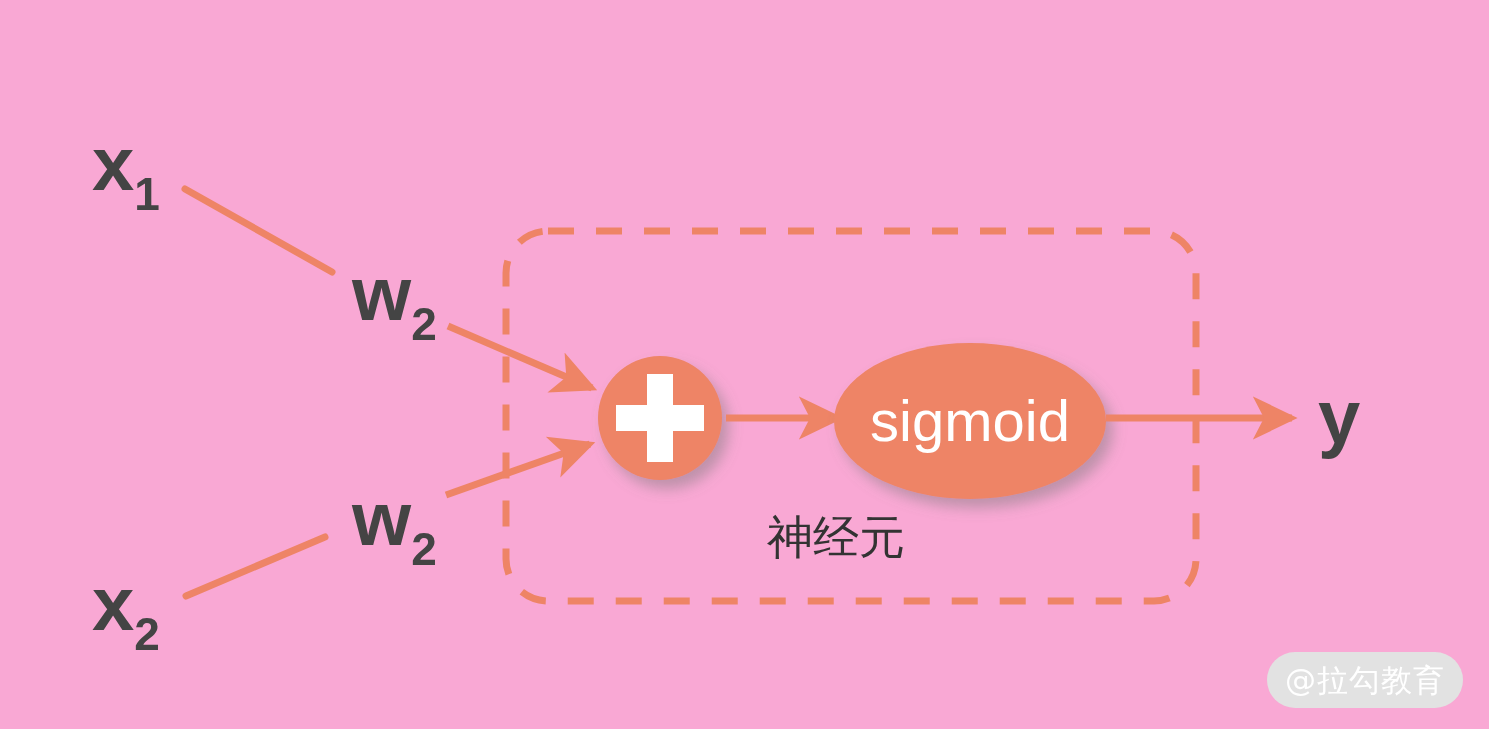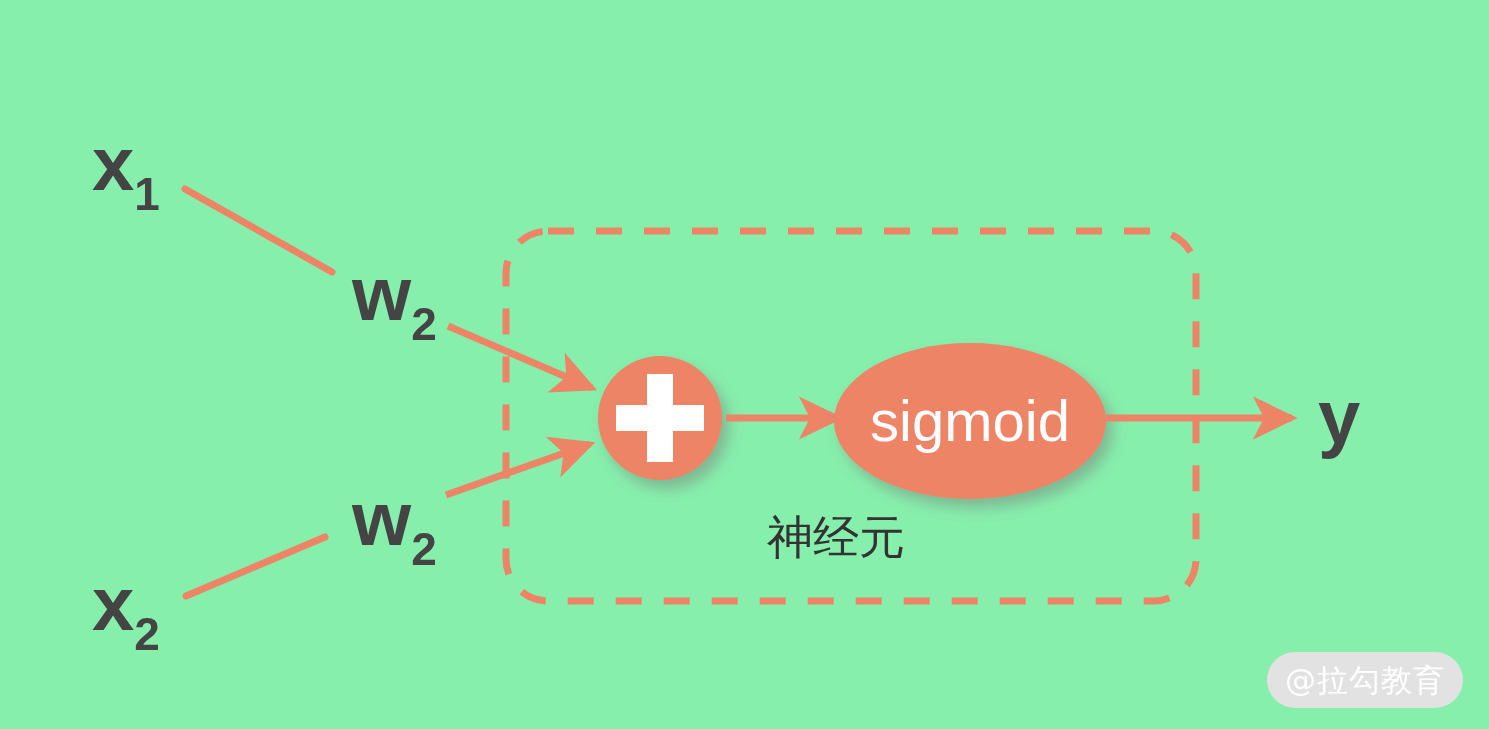--- a/index.html
+++ b/index.html
@@ -8,21 +8,21 @@
     padding: 0;
     background: #ffffff;
   }
   body {
     font-family: "Liberation Sans", "DejaVu Sans", sans-serif;
   }
   #canvas {
     position: relative;
     width: 1489px;
     height: 729px;
-    background: #86efac;
+    background: #f9a8d4;
     overflow: hidden;
   }
   #diagram-svg {
     position: absolute;
     top: 0;
     left: 0;
     width: 1489px;
     height: 729px;
     display: block;
   }

